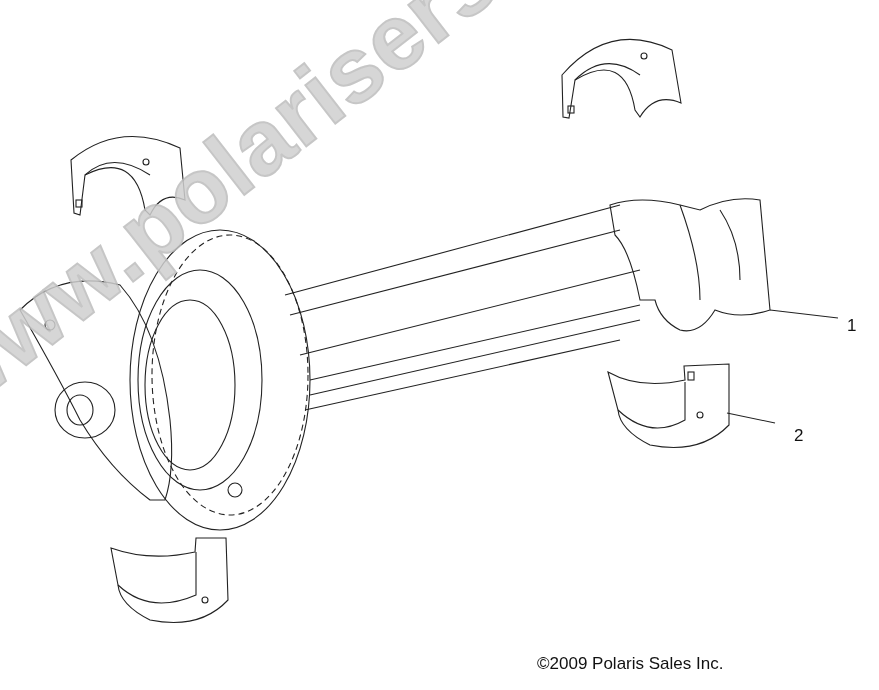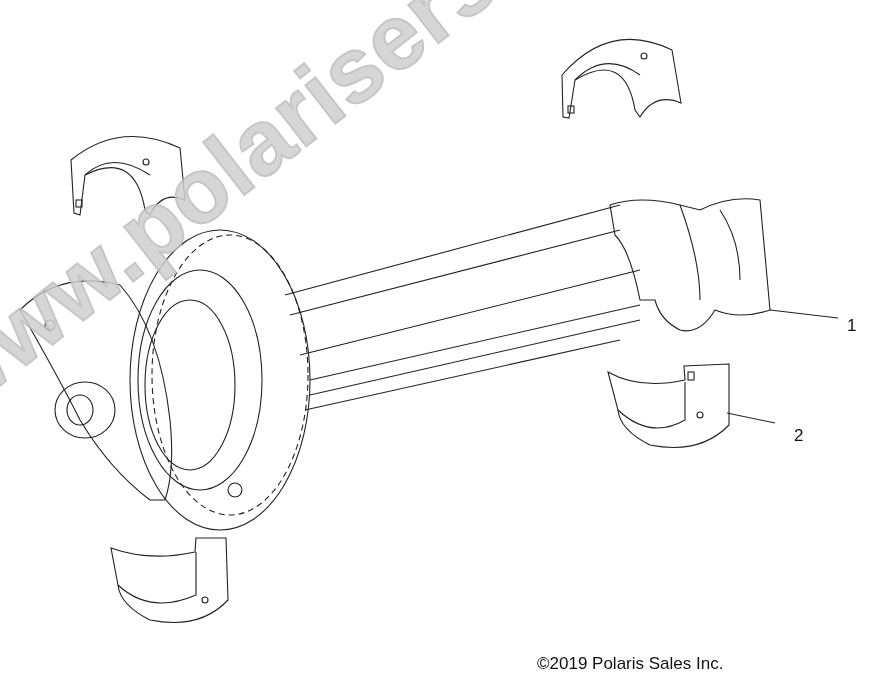--- a/index.html
+++ b/index.html
@@ -75,13 +75,13 @@
 
     <line x1="727" y1="413" x2="775" y2="423"></line>
   </g>
 </svg>
 
 <div class="watermark">www.polarisersatzteile.de</div>
 
 <div class="callout-num" style="left:847px;top:316px;">1</div>
 <div class="callout-num" style="left:794px;top:426px;">2</div>
 
-<div class="copyright">©2019 Polaris Sales Inc.</div>
+<div class="copyright">©2009 Polaris Sales Inc.</div>
 
 </body></html>

